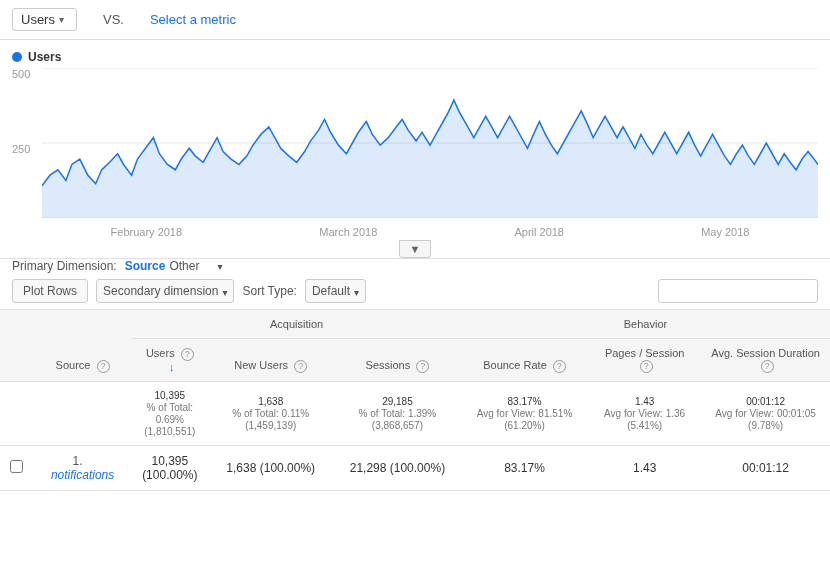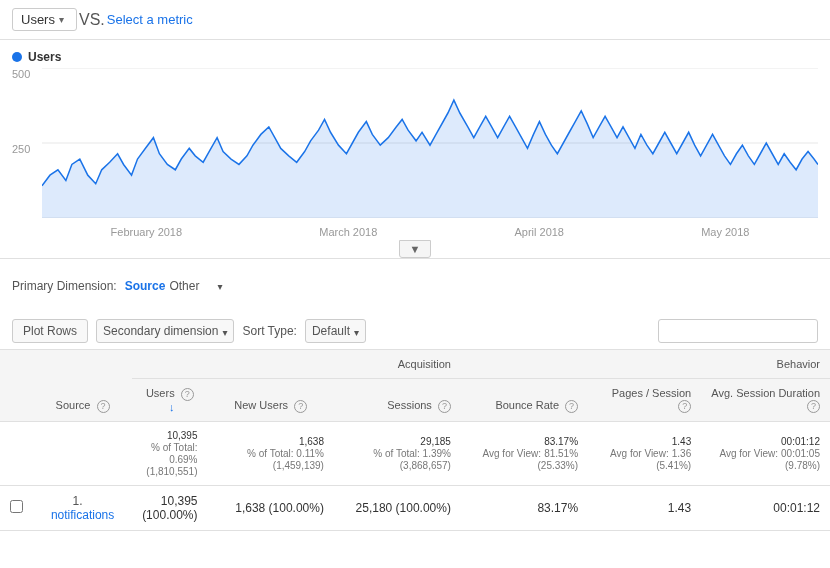--- a/index.html
+++ b/index.html
@@ -3,69 +3,69 @@
   <meta charset="utf-8">
   <style>
     * { box-sizing: border-box; margin: 0; padding: 0; }
     body { font-family: Arial, sans-serif; font-size: 12px; color: #333; background: #fff; width: 830px; }
 
     
     .top-bar { display: flex; align-items: center; padding: 8px 12px; border-bottom: 1px solid #e0e0e0; }
     .metric-dropdown { display: flex; align-items: center; border: 1px solid #ccc; border-radius: 3px; padding: 3px 8px; cursor: pointer; font-size: 13px; color: #333; }
     .metric-dropdown span { margin-right: 4px; }
     .metric-dropdown .arrow { font-size: 10px; color: #666; }
-    .vs-text { margin: 0 2px; color: #555; font-size: 16px; }
+    .vs-text { margin: 0 26px; color: #555; font-size: 13px; }
     .select-metric { color: #1a73e8; font-size: 13px; cursor: pointer; text-decoration: none; }
 
     
     .chart-area { padding: 10px 12px 0 12px; }
     .chart-legend { display: flex; align-items: center; margin-bottom: 4px; }
     .legend-dot { width: 10px; height: 10px; border-radius: 50%; background: #1a73e8; margin-right: 6px; }
     .legend-label { font-size: 12px; color: #333; font-weight: bold; }
     .chart-wrapper { position: relative; height: 170px; margin-top: 4px; }
     .y-axis-labels { position: absolute; left: 0; top: 0; height: 100%; display: flex; flex-direction: column; justify-content: space-between; font-size: 11px; color: #999; padding-bottom: 20px; }
     .chart-svg-container { position: absolute; left: 30px; right: 0; top: 0; bottom: 20px; }
     .x-axis-labels { position: absolute; left: 30px; right: 0; bottom: 0; display: flex; justify-content: space-around; font-size: 11px; color: #999; }
     .grid-line { stroke: #e8e8e8; stroke-width: 1; }
     .chart-area-fill { fill: rgba(26, 115, 232, 0.15); }
     .chart-line { fill: none; stroke: #1a73e8; stroke-width: 1.5; }
     .chart-expand-btn { display: flex; justify-content: center; margin-top: 2px; }
     .expand-btn { background: #f5f5f5; border: 1px solid #ccc; border-radius: 0 0 3px 3px; padding: 2px 10px; cursor: pointer; color: #666; font-size: 11px; }
 
     
-    .primary-dim-bar { display: flex; align-items: flex-start; padding: 20px 12px; border-top: 1px solid #e0e0e0; font-size: 12px; color: #555; }
+    .primary-dim-bar { display: flex; align-items: flex-start; padding: 0 12px; border-top: 1px solid #e0e0e0; font-size: 12px; color: #555; }
     .primary-dim-bar .dim-label { margin-right: 8px; }
     .dim-link { color: #1a73e8; font-weight: bold; margin-right: 4px; cursor: pointer; }
     .dim-dropdown { display: flex; align-items: center; color: #555; cursor: pointer; font-size: 12px; gap: 16px; }
     .dim-dropdown .arrow { font-size: 10px; margin-left: 2px; }
 
     
     .toolbar { display: flex; align-items: center; padding: 6px 12px; border-bottom: 1px solid #e0e0e0; gap: 8px; }
     .toolbar-btn { border: 1px solid #ccc; border-radius: 3px; padding: 4px 10px; font-size: 12px; color: #555; background: #f8f8f8; cursor: pointer; }
     .toolbar-select { border: 1px solid #ccc; border-radius: 3px; padding: 4px 6px; font-size: 12px; color: #555; background: #f8f8f8; cursor: pointer; display: flex; align-items: flex-end; }
     .toolbar-select .arrow { margin-left: 4px; font-size: 10px; }
     .sort-label { color: #555; font-size: 12px; }
     .toolbar-search { margin-left: auto; border: 1px solid #ccc; border-radius: 3px; padding: 4px 8px; font-size: 12px; width: 160px; }
 
     
     .data-table { width: 100%; border-collapse: collapse; font-size: 12px; }
-    .data-table th, .data-table td { border-bottom: 1px solid #e0e0e0; padding: 8px 10px; text-align: right; }
+    .data-table th, .data-table td { border-bottom: 1px solid #e0e0e0; padding: 8px 10px; text-align: center; }
     .data-table th { background: #f5f5f5; font-weight: normal; color: #555; font-size: 11px; vertical-align: bottom; }
     .data-table td:first-child, .data-table th:first-child { width: 24px; text-align: center; }
     .data-table td:nth-child(2), .data-table th:nth-child(2) { text-align: center; }
     .section-header { background: #f0f0f0; color: #555; font-weight: bold; font-size: 11px; text-align: center; }
     .col-source { text-align: left; }
     .help-icon { display: inline-flex; align-items: center; justify-content: center; width: 13px; height: 13px; border-radius: 50%; border: 1px solid #999; color: #999; font-size: 9px; cursor: pointer; margin-left: 3px; vertical-align: middle; }
     .sort-arrow { display: inline-block; margin-left: 4px; color: #1a73e8; }
     .total-row td { color: #555; font-size: 11px; }
     .total-row .big-num { font-size: 10px; color: #333; display: block; font-weight: normal; }
     .total-row .sub-text { font-size: 10px; color: #777; }
     .data-row td { vertical-align: middle; }
     .data-row .row-num { color: #555; }
-    .data-row .source-name { color: #333; }
+    .data-row .source-name { color: #333; font-style: italic; }
     .checkbox-cell { width: 24px; }
     input[type=checkbox] { cursor: pointer; }
     .acq-header { text-align: center; padding-bottom: 4px; border-bottom: 1px solid #e0e0e0; font-weight: bold; color: #444; }
     .beh-header { text-align: center; padding-bottom: 4px; border-bottom: 1px solid #e0e0e0; font-weight: bold; color: #444; }
   </style>
 </head>
 <body>
 
 <div class="top-bar">
   <div class="metric-dropdown">
@@ -192,21 +192,21 @@
       </td>
       <td>
         <span class="big-num">29,185</span>
         <span class="sub-text">% of Total: 1.39%</span>
         <span class="sub-text">(3,868,657)</span>
       </td>
       <td>
         <span class="big-num">83.17%</span>
         <span class="sub-text">Avg for View:</span>
         <span class="sub-text">81.51%</span>
-        <span class="sub-text">(25.33%)</span>
+        <span class="sub-text">(61.20%)</span>
       </td>
       <td>
         <span class="big-num">1.43</span>
         <span class="sub-text">Avg for View:</span>
         <span class="sub-text">1.36</span>
         <span class="sub-text">(5.41%)</span>
       </td>
       <td>
         <span class="big-num">00:01:12</span>
         <span class="sub-text">Avg for View:</span>
@@ -222,21 +222,21 @@
         &nbsp;&nbsp;
         <span class="source-name" style="color:#1a73e8;cursor:pointer;">notifications</span>
       </td>
       <td>
         <span>10,395 (100.00%)</span>
       </td>
       <td>
         <span>1,638 (100.00%)</span>
       </td>
       <td>
-        <span>25,180 (100.00%)</span>
+        <span>21,298 (100.00%)</span>
       </td>
       <td>
         <span>83.17%</span>
       </td>
       <td>
         <span>1.43</span>
       </td>
       <td>
         <span>00:01:12</span>
       </td>

